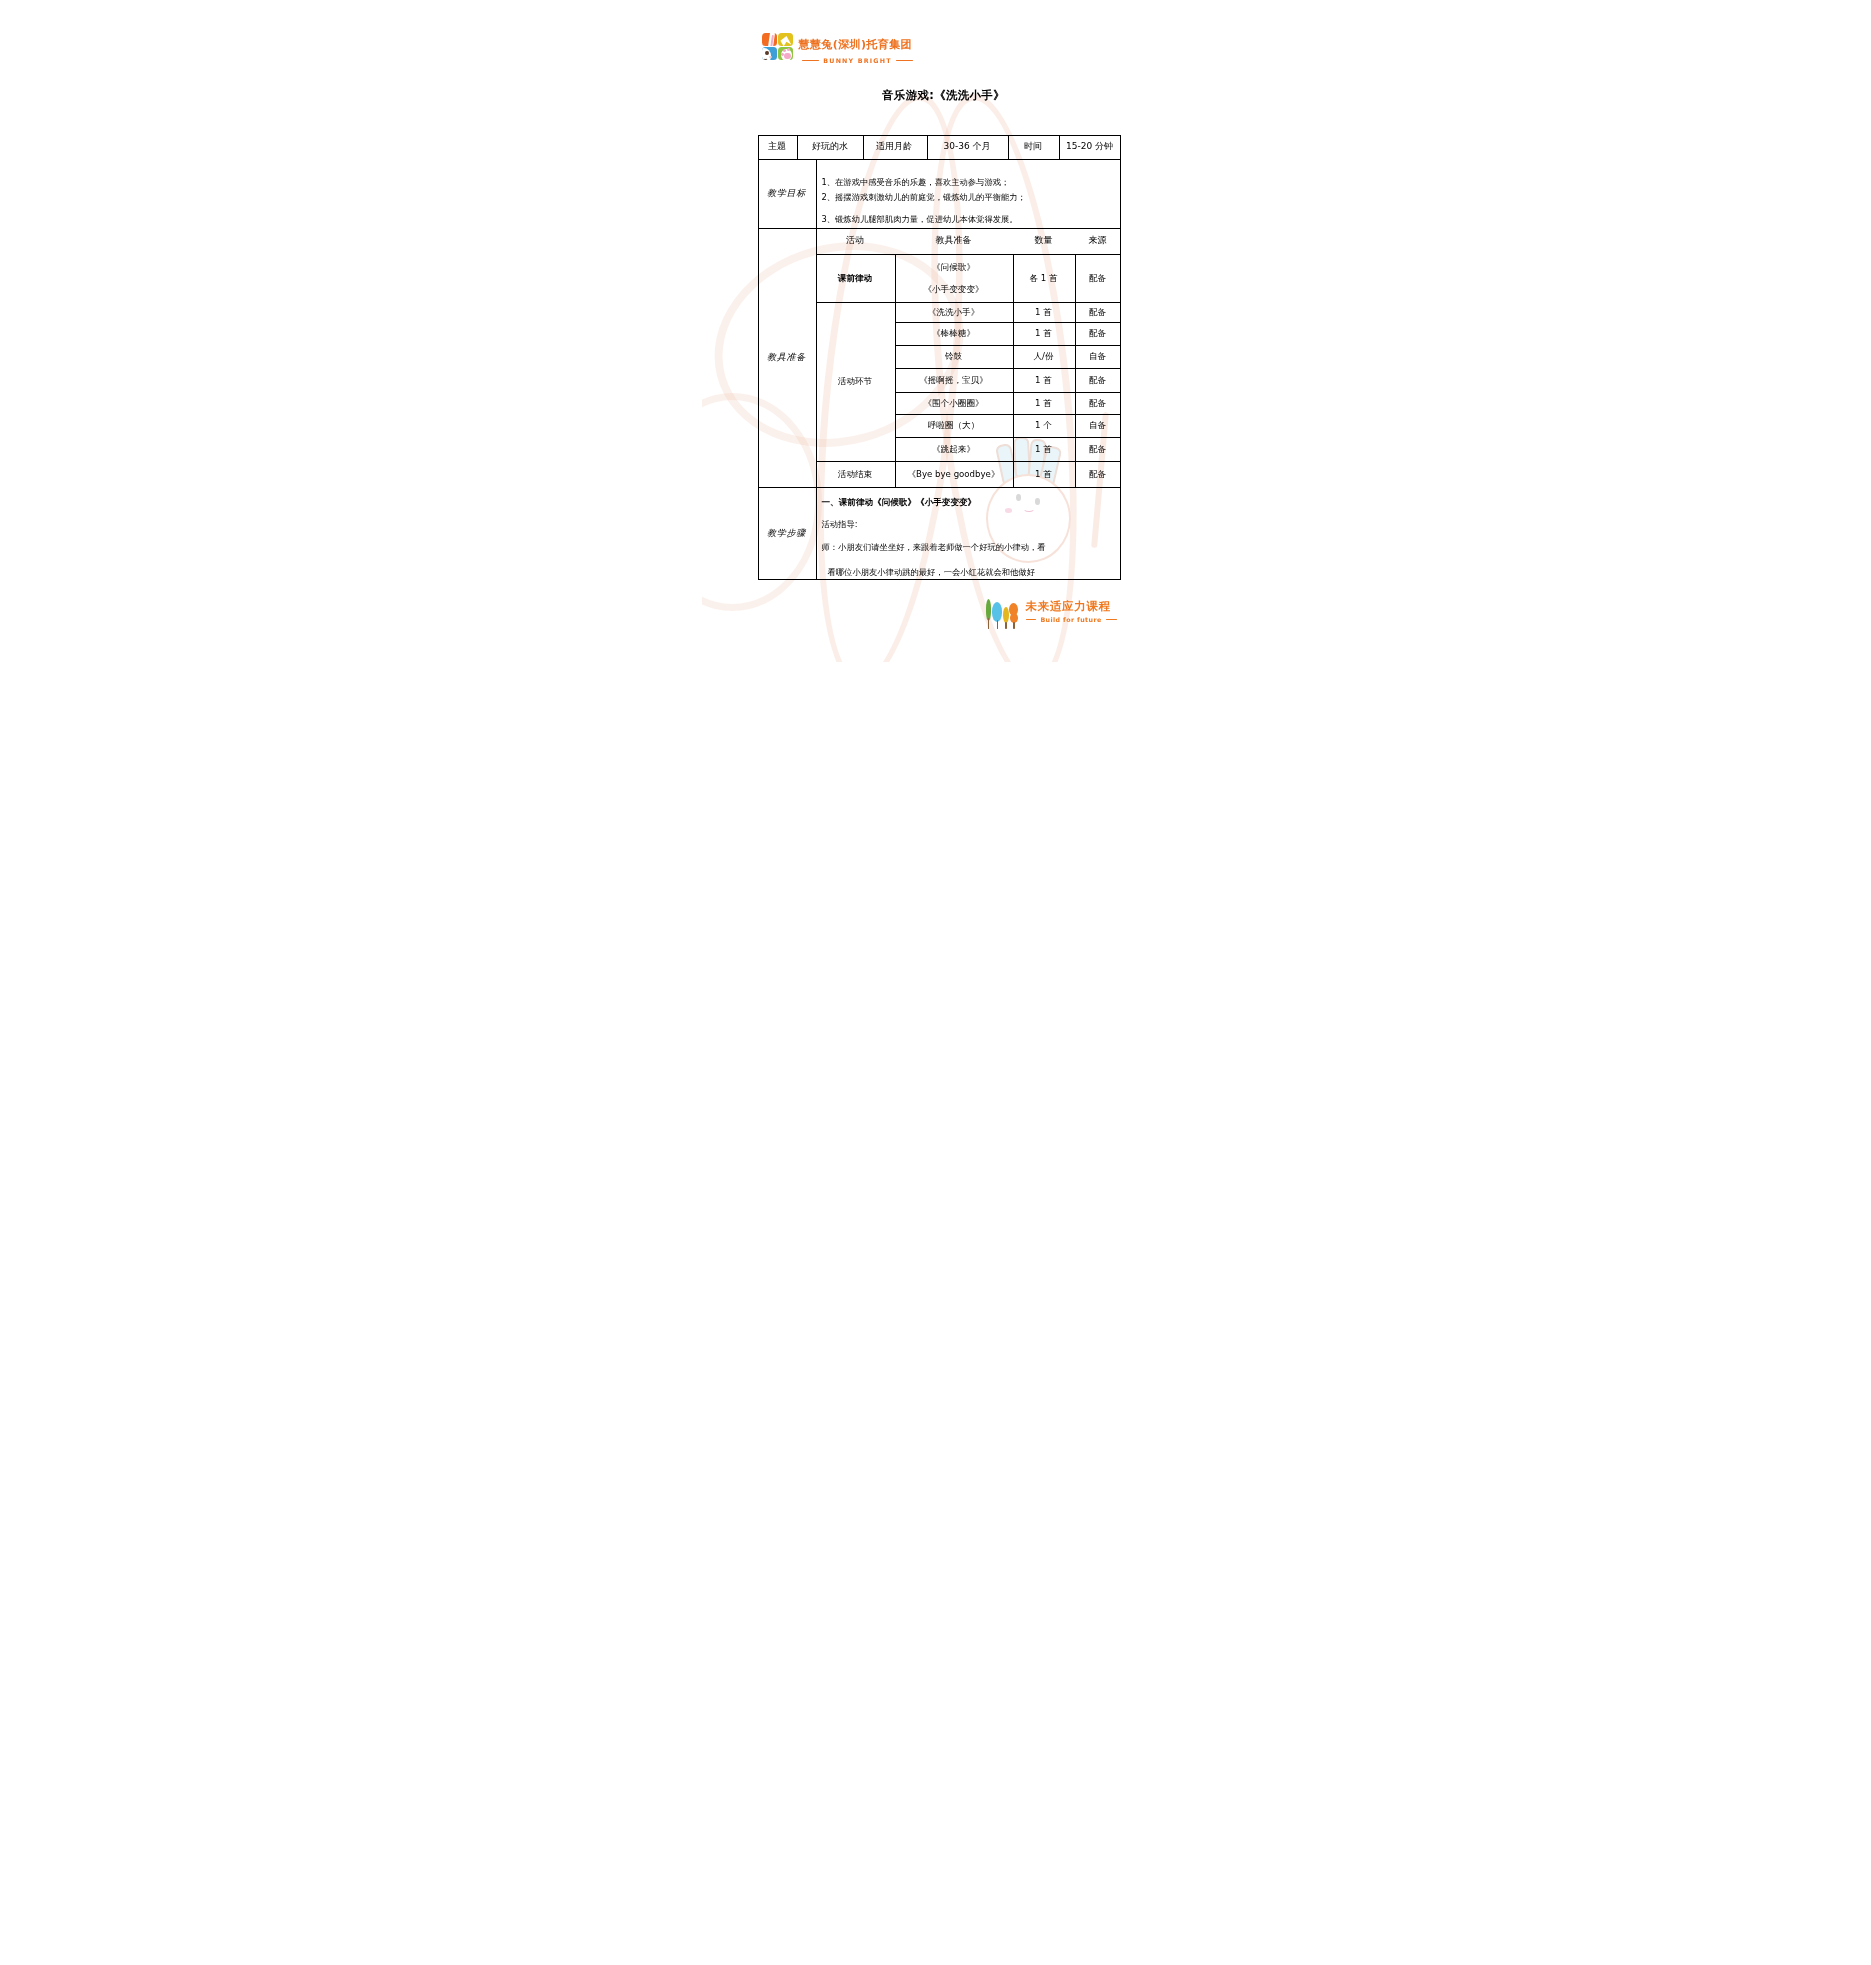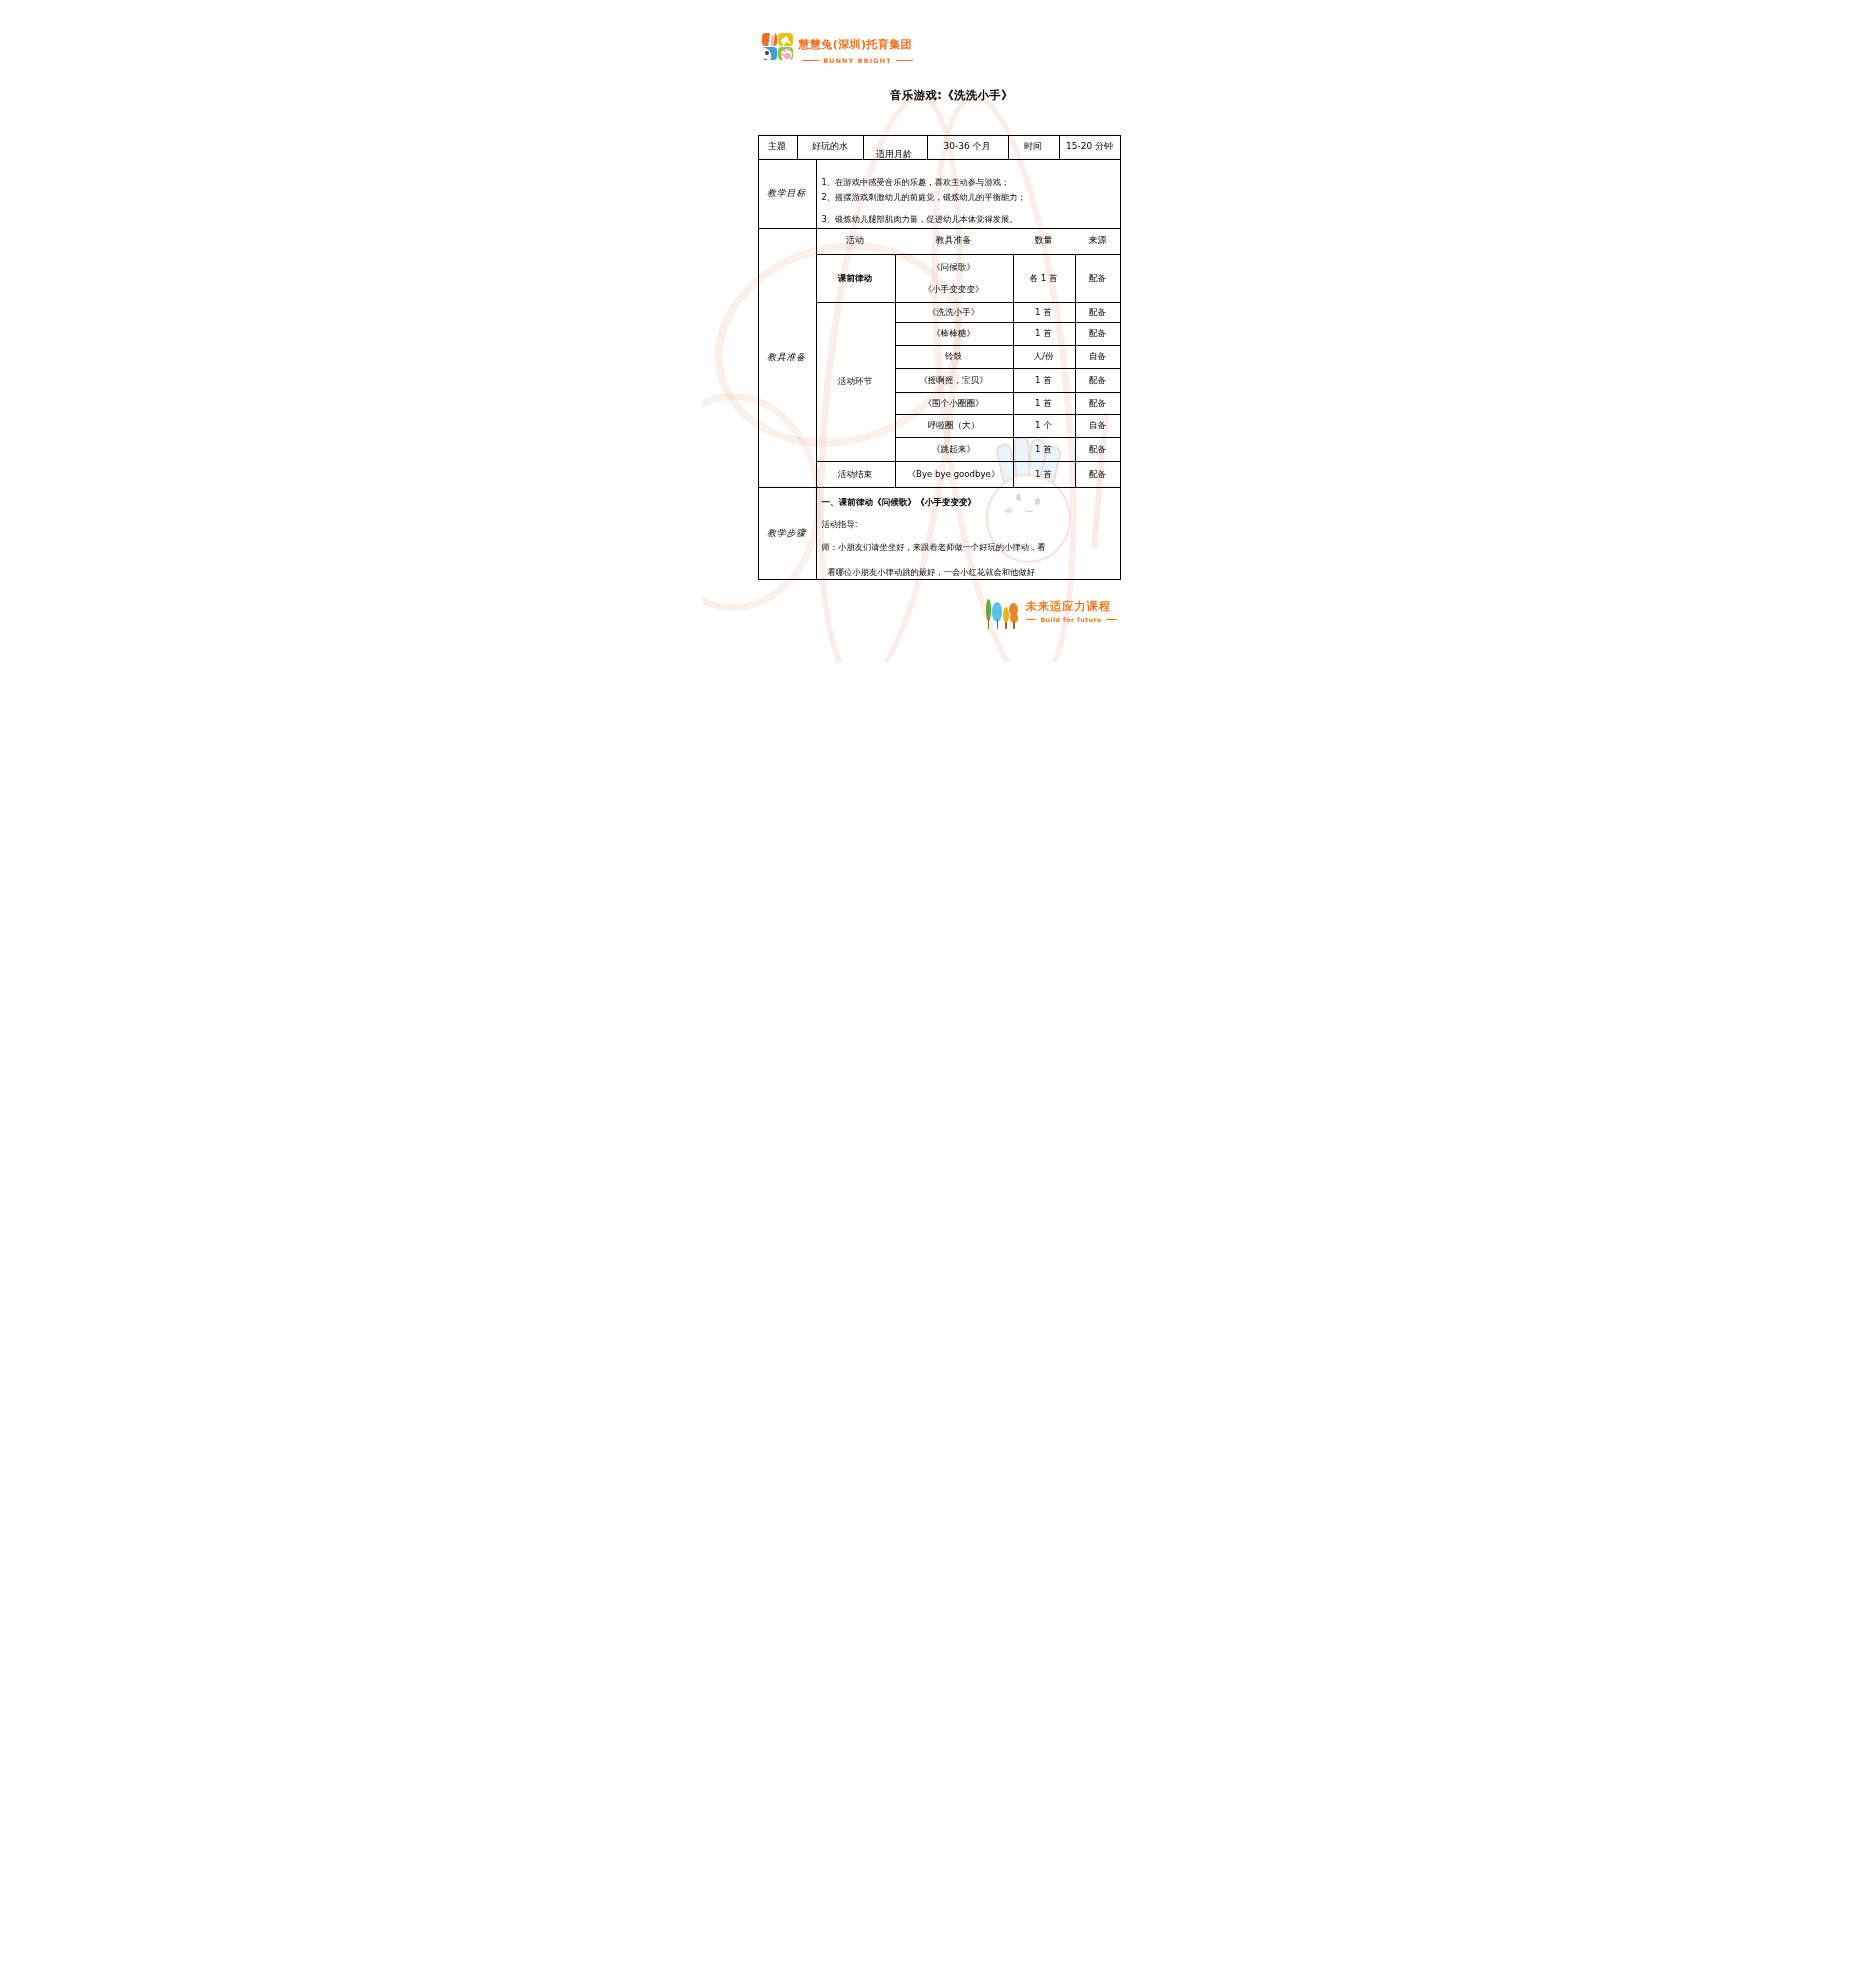--- a/index.html
+++ b/index.html
@@ -20,21 +20,21 @@
   .logo-q{position:absolute;width:15px;height:12.6px;border-radius:3.5px;overflow:hidden;}
   .q-tl{left:0;top:0;background:#F26D21;}
   .q-tr{left:16.5px;top:0;background:#E3C21E;}
   .q-bl{left:0;top:14px;background:#3D9FD6;}
   .q-br{left:16.5px;top:14px;background:#8DC63F;}
   .brand-cn{position:absolute;left:97px;top:37px;font-size:11px;font-weight:bold;color:#EE7220;letter-spacing:0.4px;white-space:nowrap;}
   .brand-en-row{position:absolute;left:97px;top:57px;width:118px;display:flex;align-items:center;justify-content:center;gap:3.9px;}
   .brand-dash{width:17.3px;height:1.2px;background:#EE7220;border-radius:0.8px;}
   .brand-en{font-size:6.3px;font-weight:bold;color:#EE7220;letter-spacing:1.2px;white-space:nowrap;}
   
-  .doc-title{position:absolute;left:16px;top:88px;width:100%;text-align:center;font-size:11.4px;font-weight:bold;letter-spacing:0.4px;}
+  .doc-title{position:absolute;left:8px;top:88px;width:100%;text-align:center;font-size:11.4px;font-weight:bold;letter-spacing:0.4px;}
   
   .tbl{position:absolute;left:56px;top:135px;width:363px;height:445px;z-index:1;}
   .ln{position:absolute;background:#000;}
   .cell{position:absolute;display:flex;align-items:center;justify-content:center;text-align:center;font-size:8.6px;line-height:1.25;}
   .cell.row1{font-size:9px;}
   .cell.lbl{font-size:9px;letter-spacing:2.4px;font-style:italic;}
   .cell.hdr{font-size:9px;}
   .free{position:absolute;font-size:8.3px;white-space:nowrap;}
   .steps-heading{font-weight:bold;font-size:8.6px;text-align:center;}
   
@@ -127,21 +127,21 @@
     <div class="ln" style="left:169px;top:0;width:0.8px;height:24px;"></div>
     <div class="ln" style="left:250px;top:0;width:0.8px;height:24px;"></div>
     <div class="ln" style="left:301px;top:0;width:0.8px;height:24px;"></div>
     <div class="ln" style="left:58px;top:24px;width:0.8px;height:421px;"></div>
     <div class="ln" style="left:137px;top:119px;width:0.8px;height:233px;"></div>
     <div class="ln" style="left:255px;top:119px;width:0.8px;height:233px;"></div>
     <div class="ln" style="left:317px;top:119px;width:0.8px;height:233px;"></div>
 
     <div class="cell row1" style="left:0;top:0;width:39px;height:24px;">主题</div>
     <div class="cell row1" style="left:39px;top:0;width:67px;height:24px;">好玩的水</div>
-    <div class="cell row1" style="left:105px;top:8px;width:63px;height:24px;">适用月龄</div>
+    <div class="cell row1" style="left:105px;top:0;width:63px;height:24px;">适用月龄</div>
     <div class="cell row1" style="left:169px;top:0;width:81px;height:24px;">30-36 个月</div>
     <div class="cell row1" style="left:250px;top:0;width:51px;height:24px;">时间</div>
     <div class="cell row1" style="left:301px;top:0;width:62px;height:24px;">15-20 分钟</div>
 
     <div class="cell lbl" style="left:0;top:24px;width:58px;height:69px;letter-spacing:0.8px;">教学目标</div>
     <div class="free" style="left:64px;top:34px;margin-top:8px;">1、在游戏中感受音乐的乐趣，喜欢主动参与游戏；</div>
     <div class="free" style="left:64px;top:57px;">2、摇摆游戏刺激幼儿的前庭觉，锻炼幼儿的平衡能力；</div>
     <div class="free" style="left:64px;top:79px;">3、锻炼幼儿腿部肌肉力量，促进幼儿本体觉得发展。</div>
 
     <div class="cell lbl" style="left:0;top:93px;width:58px;height:259px;letter-spacing:0.8px;">教具准备</div>

